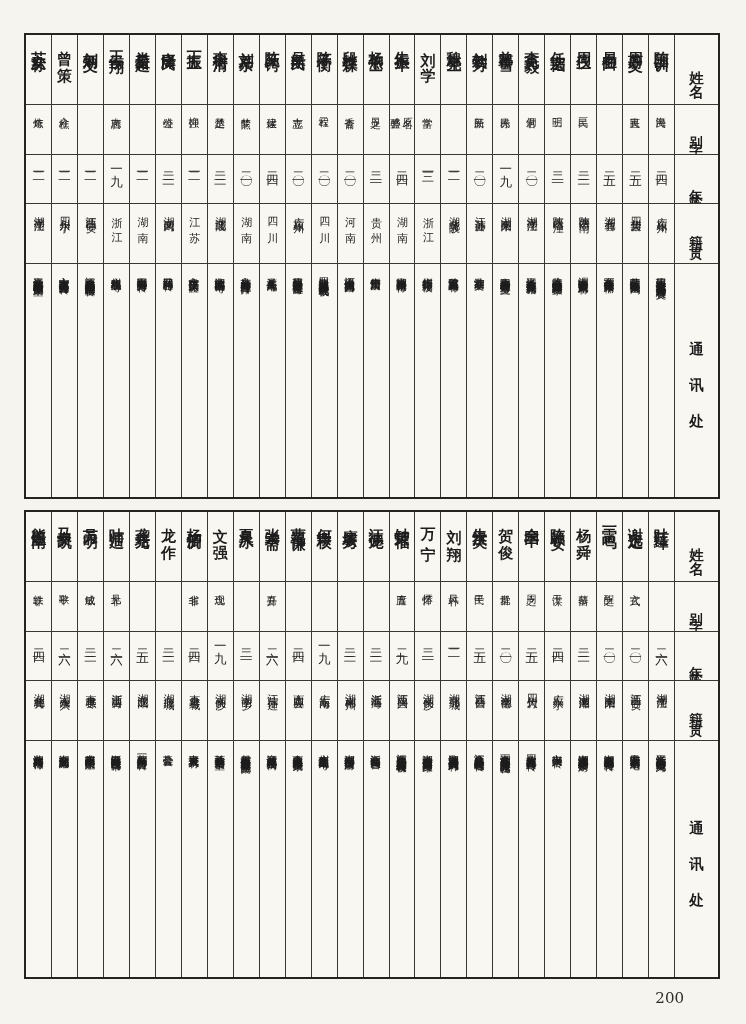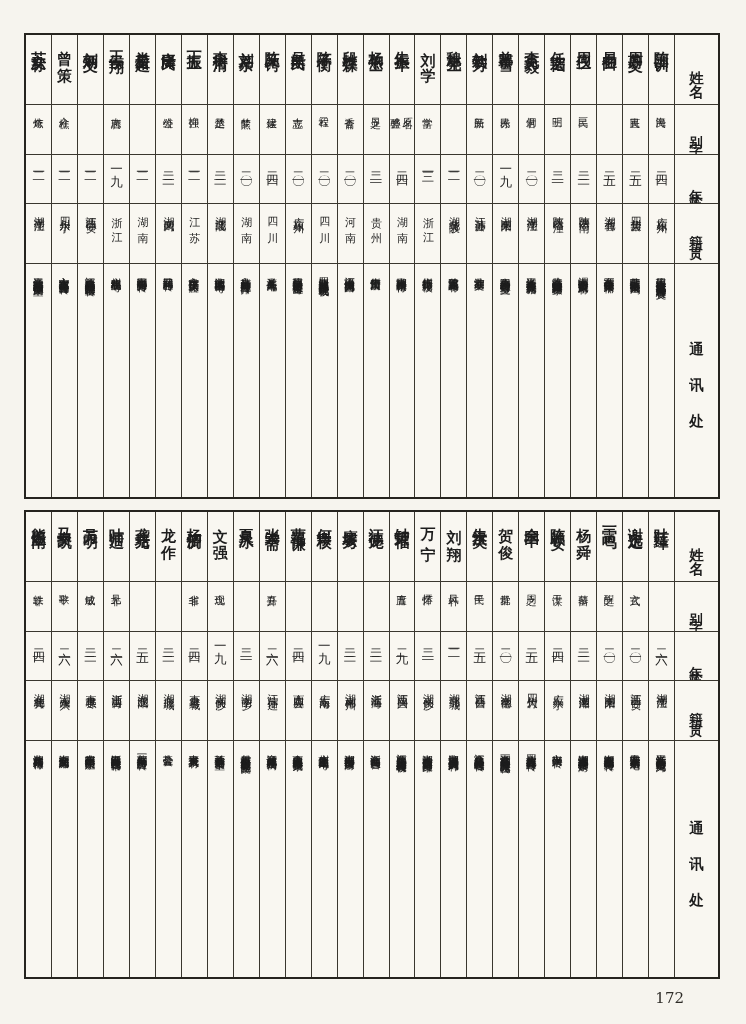--- a/index.html
+++ b/index.html
@@ -952,14 +952,14 @@
           <span class="vt" style="letter-spacing: 3px;">二四</span>
         </div>
         <div class="cell c-origin">
           <span class="vt" style="letter-spacing: 1.5px;">湖北黄梅</span>
         </div>
         <div class="cell c-contact">
           <span class="vt" style="letter-spacing: 0.5px;">湖北黄梅东门熊精祥号</span>
         </div>
       </div>
     </div>
-  <div class="page-num">172</div>
+  <div class="page-num">200</div>
 </div>
 
 </body></html>

